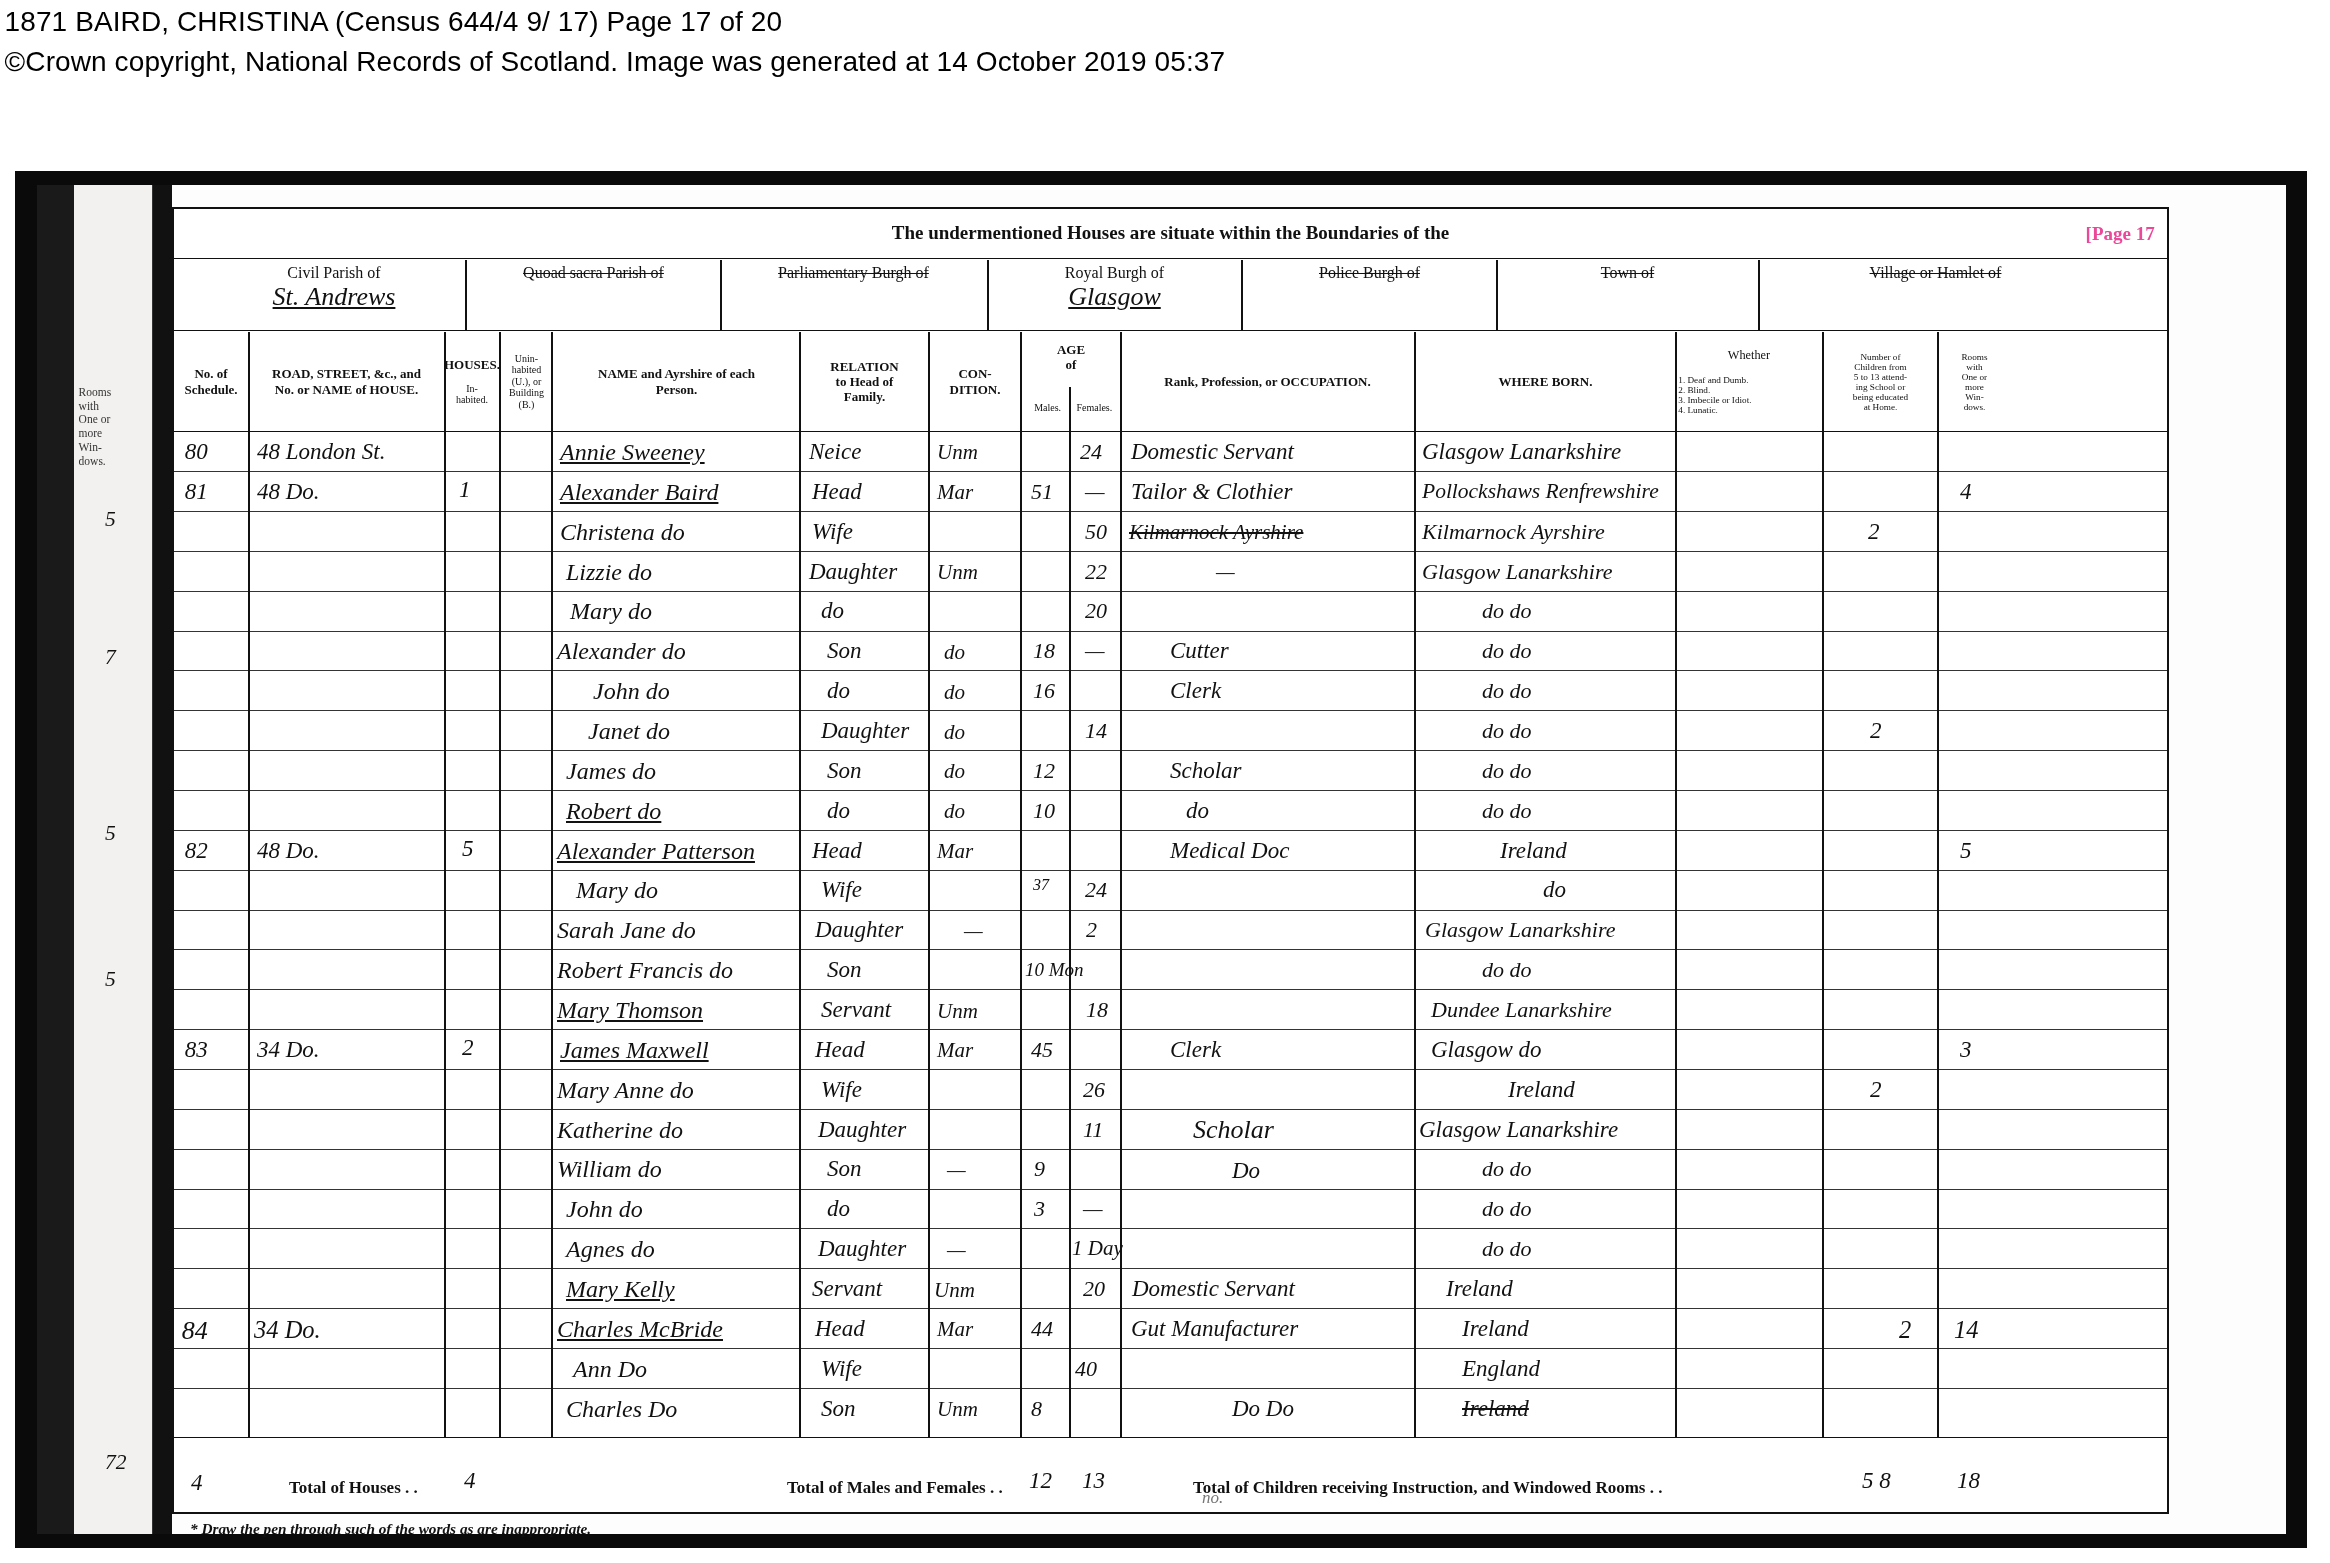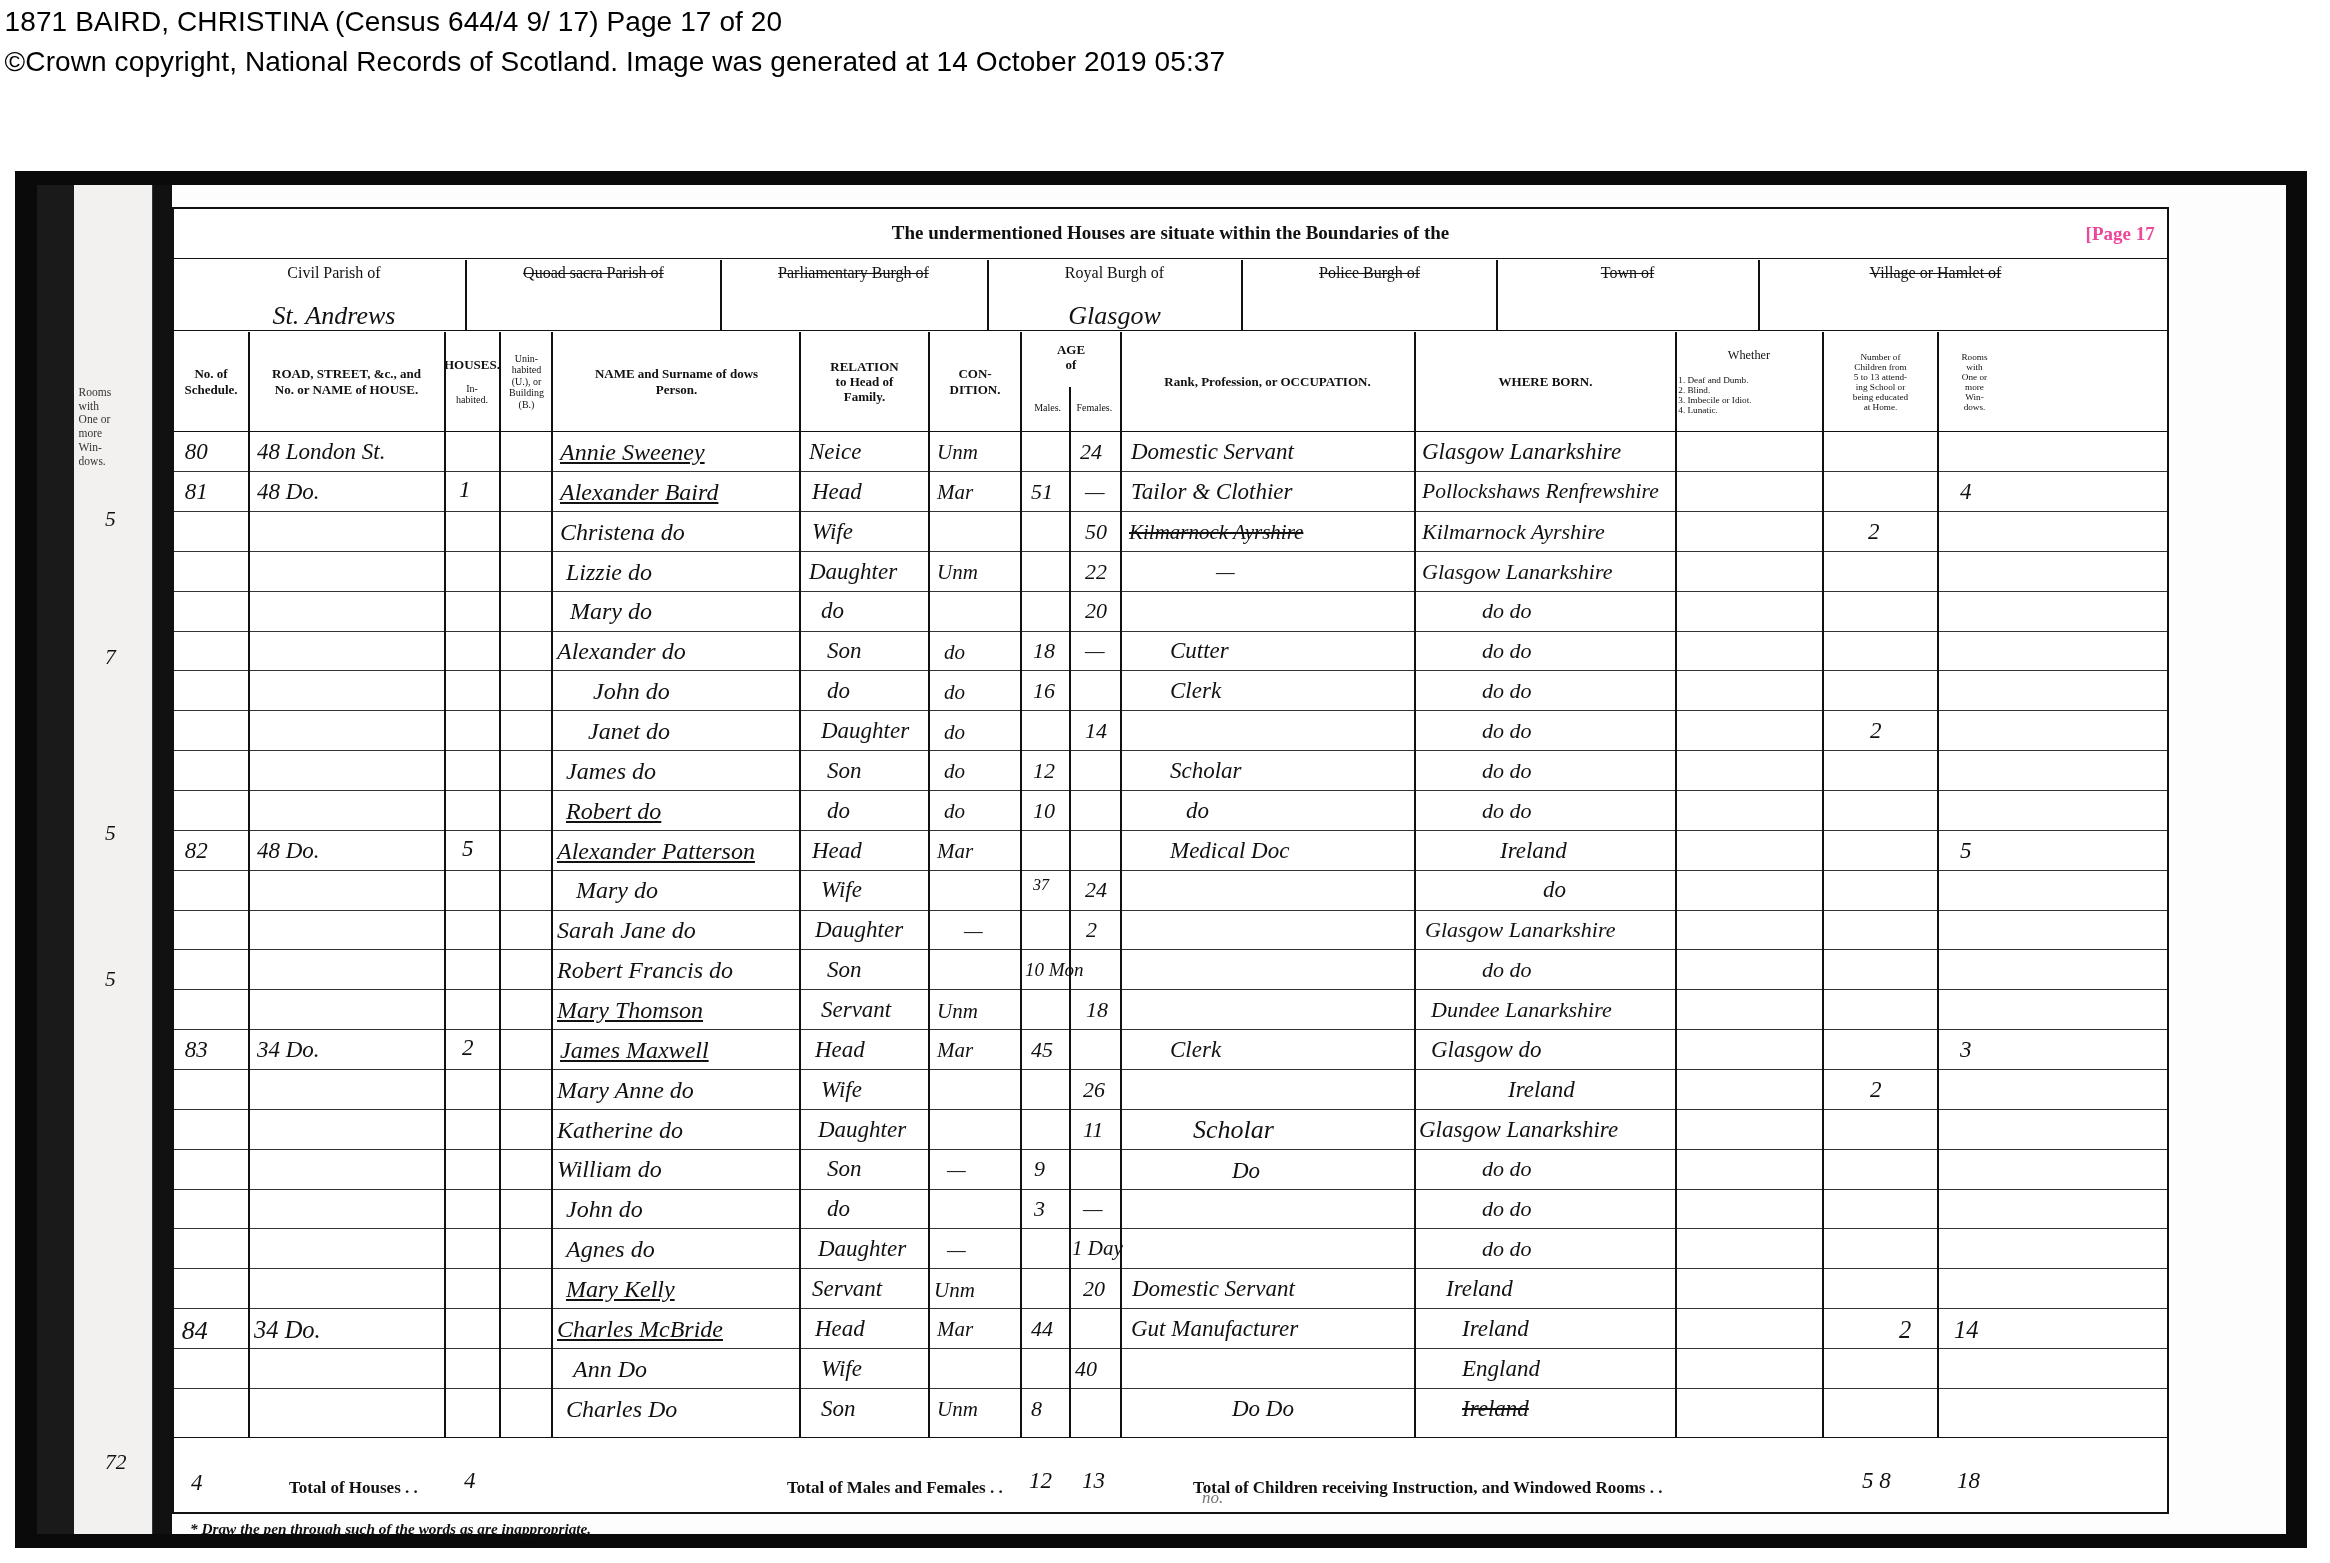--- a/index.html
+++ b/index.html
@@ -81,22 +81,22 @@
   .parishcell{
     position:absolute;top:0;height:71px;
     display:flex;flex-direction:column;align-items:center;
   }
   .parishcell .lbl{
     margin-top:4.6px;font-family:"Liberation Serif", serif;font-size:16px;color:#111;
     white-space:nowrap;
   }
   .parishcell .lbl.struck{text-decoration:line-through;}
   .parishcell .val{
-    margin-top:19px;font-family:"Liberation Serif", serif;font-style:italic;
-    font-size:26px;color:#111;white-space:nowrap;
+    margin-top:0;font-family:"Liberation Serif", serif;font-style:italic;
+    font-size:26px;color:#111;white-space:nowrap;text-decoration:underline;
   }
 
   
   .colhead{position:absolute;left:0;top:123px;width:100%;height:100px;}
   .ch{
     position:absolute;top:0;height:100px;
     display:flex;flex-direction:column;align-items:center;justify-content:center;
     text-align:center;padding:0 2.3px;box-sizing:border-box;
     font-family:"Liberation Serif", serif;color:#111;
   }
@@ -220,21 +220,21 @@
             <div class="t">habited.</div>
           </div>
           <div class="ch" style="left:327px;width:51px;">
             <div class="t">Unin-</div>
             <div class="t">habited</div>
             <div class="t">(U.), or</div>
             <div class="t">Building</div>
             <div class="t">(B.)</div>
           </div>
           <div class="ch" style="left:379px;width:247px;">
-            <div class="b">NAME and Surname of dows</div>
+            <div class="b">NAME and Ayrshire of each</div>
             <div class="b">Person.</div>
           </div>
           <div class="ch" style="left:627px;width:127px;">
             <div class="b">RELATION</div>
             <div class="b">to Head of</div>
             <div class="b">Family.</div>
           </div>
           <div class="ch" style="left:756px;width:90px;">
             <div class="b">CON-</div>
             <div class="b">DITION.</div>

